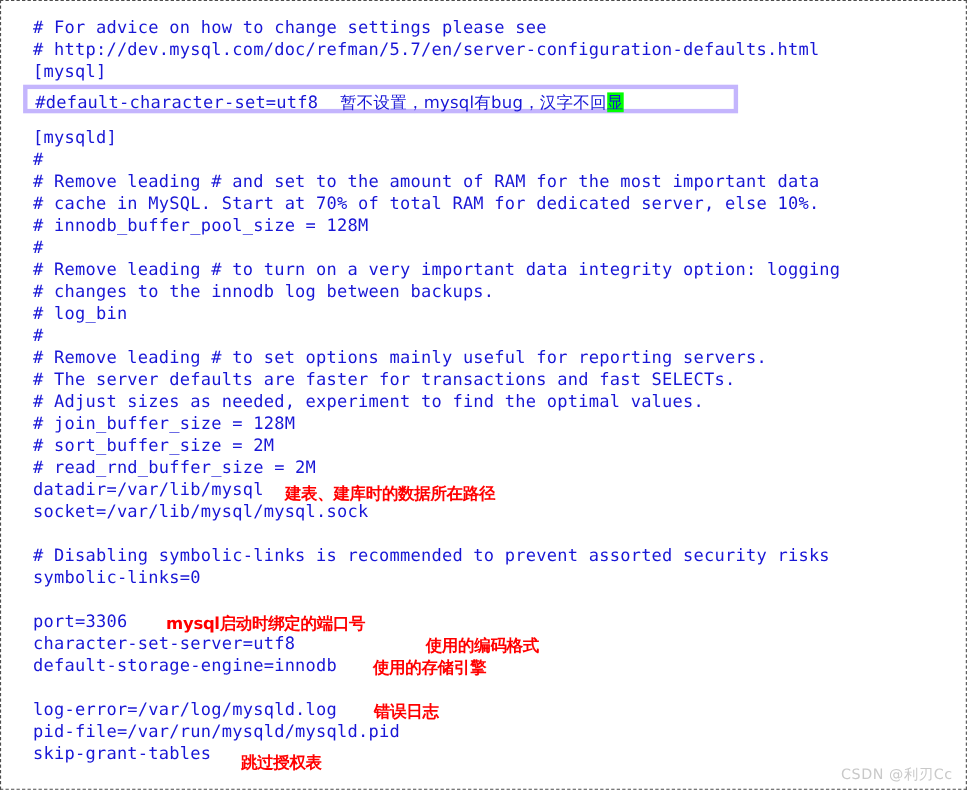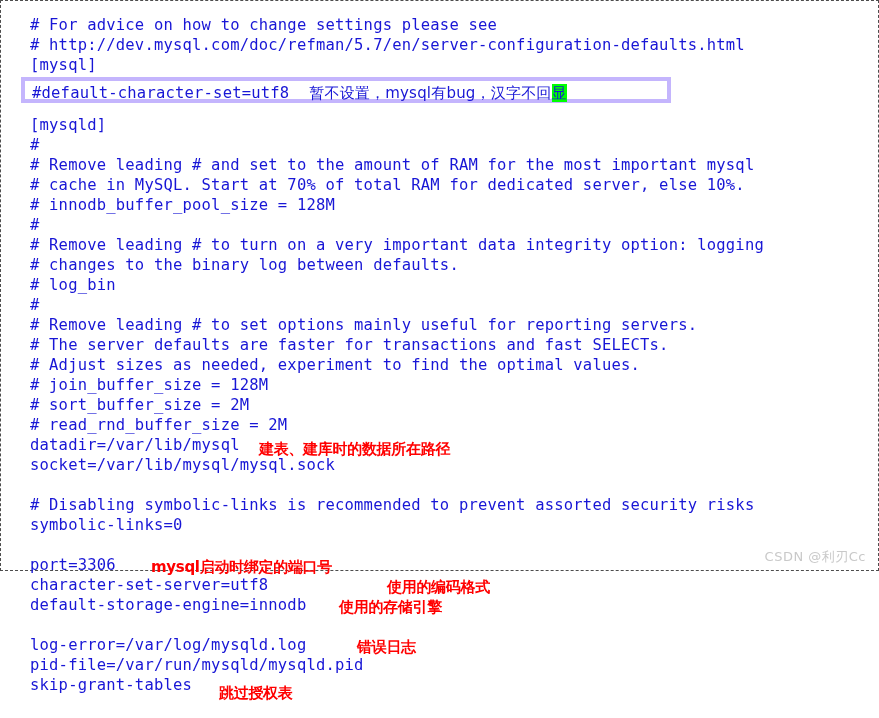--- a/index.html
+++ b/index.html
@@ -10,21 +10,21 @@
   body {
     width: 879px;
     height: 718px;
     font-family: "DejaVu Sans Mono", "Liberation Mono", monospace;
     overflow: hidden;
   }
 
   #screen {
     position: relative;
     width: 879px;
-    height: 571px;
+    height: 718px;
     box-sizing: border-box;
     background: #ffffff;
     border: 1px dashed #4d4d4d;
   }
 
   #code {
     position: absolute;
     left: 29px;
     top: 14px;
     width: 830px;
@@ -81,21 +81,21 @@
     line-height: 20px;
     white-space: nowrap;
     letter-spacing: -0.3px;
     z-index: 3;
   }
 
   #a-datadir { left: 258px; top: 438px; }
   #a-port    { left: 150px; top: 556px; }
   #a-charset { left: 338px; top: 576px; margin-left: 48px; }
   #a-engine  { left: 338px; top: 596px; text-align: center; }
-  #a-logerr  { left: 356px; top: 636px; }
+  #a-logerr  { left: 339px; top: 636px; }
   #a-skip    { left: 218px; top: 682px; }
 
   #watermark {
     position: absolute;
     right: 12px;
     bottom: 4px;
     color: #c9c9c9;
     font-family: "DejaVu Sans", "Liberation Sans", sans-serif;
     font-size: 13px;
     letter-spacing: 0.5px;
@@ -109,26 +109,26 @@
 <div id="screen">
 
   <div id="code">
     <div class="line"># For advice on how to change settings please see</div>
     <div class="line"># http://dev.mysql.com/doc/refman/5.7/en/server-configuration-defaults.html</div>
     <div class="line">[mysql]</div>
     <div class="line blank"></div>
     <div class="line blank"></div>
     <div class="line">[mysqld]</div>
     <div class="line">#</div>
-    <div class="line"># Remove leading # and set to the amount of RAM for the most important mysql</div>
+    <div class="line"># Remove leading # and set to the amount of RAM for the most important data</div>
     <div class="line"># cache in MySQL. Start at 70% of total RAM for dedicated server, else 10%.</div>
     <div class="line"># innodb_buffer_pool_size = 128M</div>
     <div class="line">#</div>
     <div class="line"># Remove leading # to turn on a very important data integrity option: logging</div>
-    <div class="line"># changes to the binary log between defaults.</div>
+    <div class="line"># changes to the innodb log between backups.</div>
     <div class="line"># log_bin</div>
     <div class="line">#</div>
     <div class="line"># Remove leading # to set options mainly useful for reporting servers.</div>
     <div class="line"># The server defaults are faster for transactions and fast SELECTs.</div>
     <div class="line"># Adjust sizes as needed, experiment to find the optimal values.</div>
     <div class="line"># join_buffer_size = 128M</div>
     <div class="line"># sort_buffer_size = 2M</div>
     <div class="line"># read_rnd_buffer_size = 2M</div>
     <div class="line">datadir=/var/lib/mysql</div>
     <div class="line">socket=/var/lib/mysql/mysql.sock</div>

